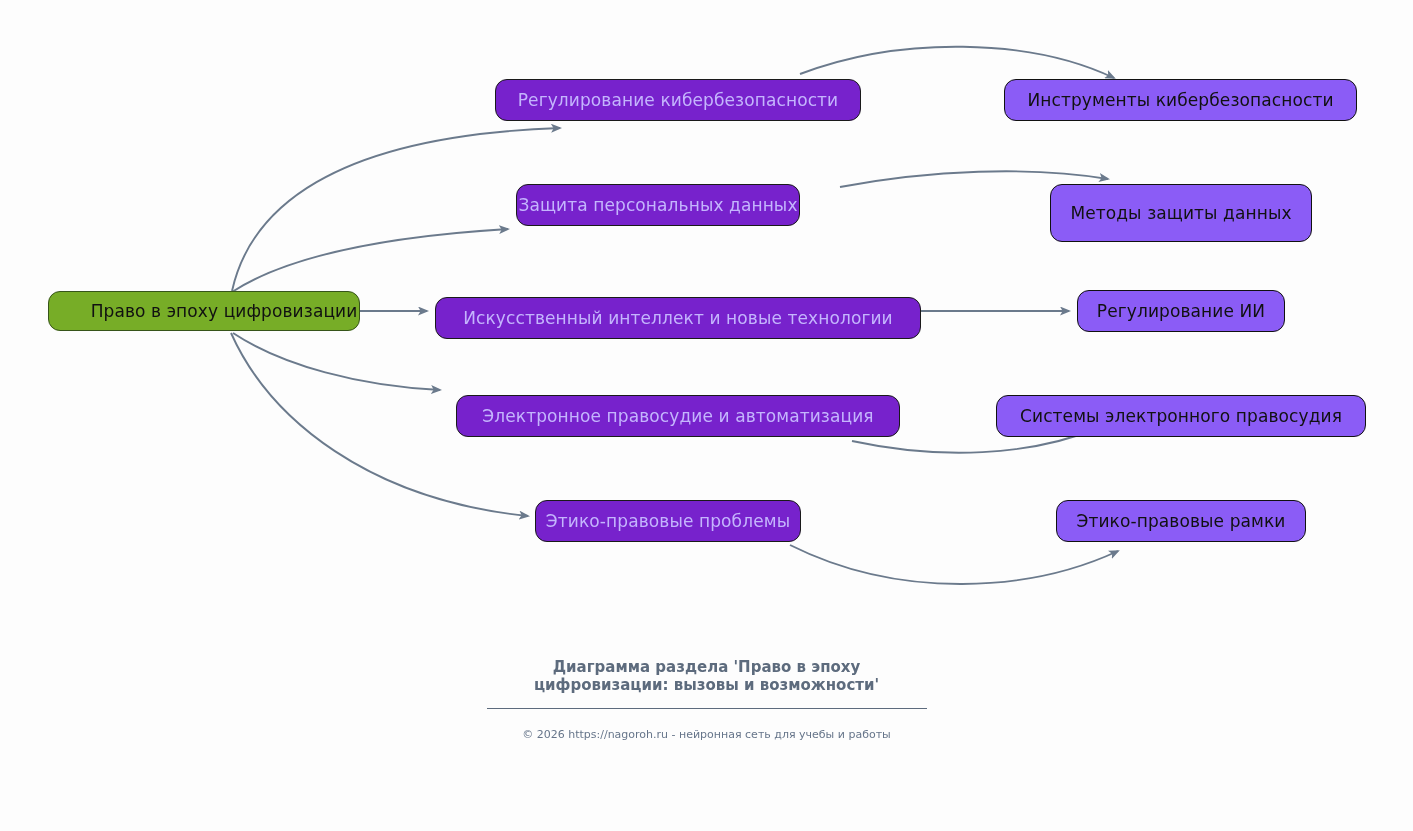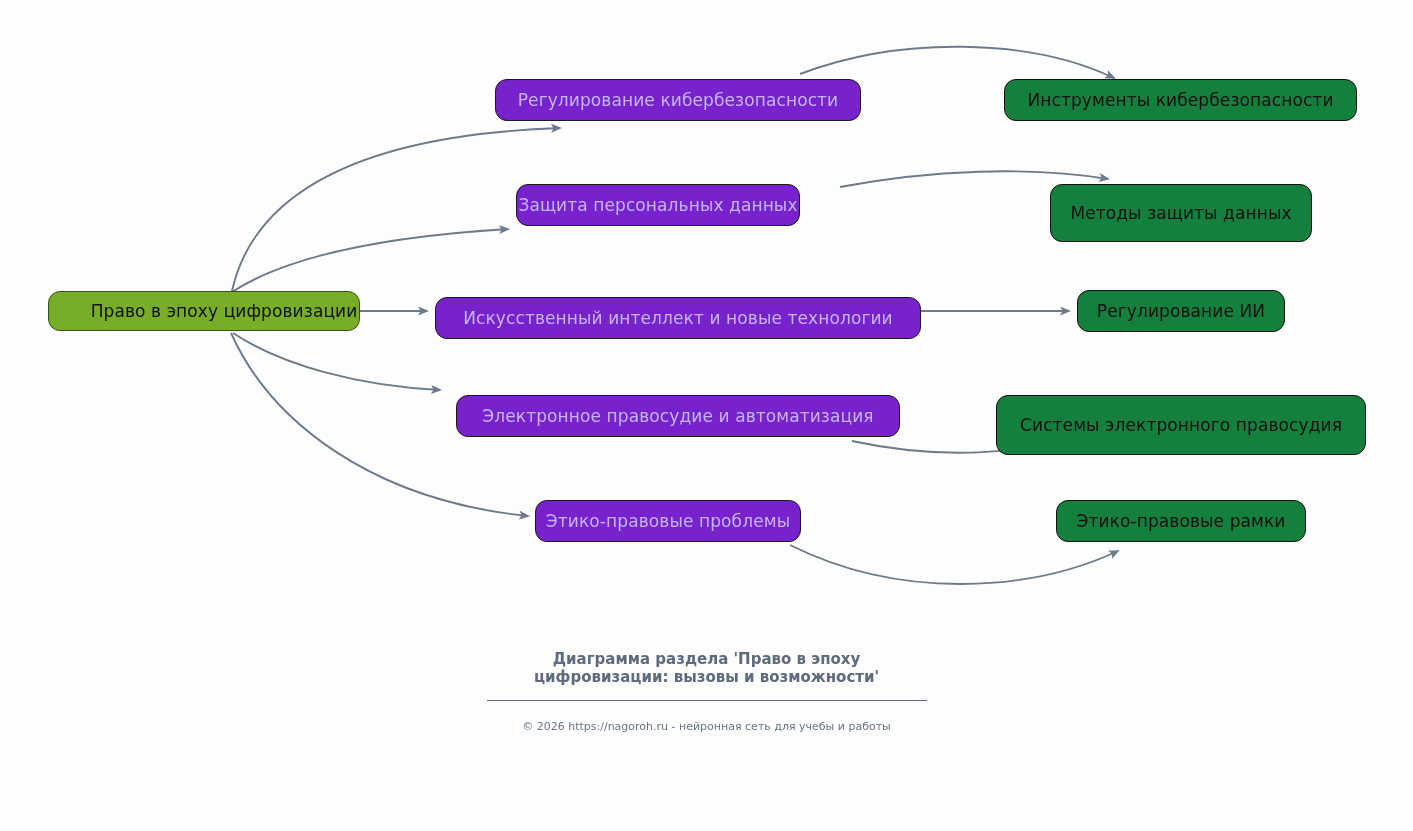--- a/index.html
+++ b/index.html
@@ -43,21 +43,21 @@
     border: 1.6px solid #36541a;
     color: #111111;
     padding-left: 40px;
   }
   .node-branch {
     background: #7722cc;
     border: 1.6px solid #1a1a1a;
     color: #c4b5fd;
   }
   .node-leaf {
-    background: #15803d;
+    background: #8b5cf6;
     border: 1.6px solid #111111;
     color: #111111;
   }
   .node-label {
     display: block;
     padding: 0 2px;
   }
 
   #footer {
     position: absolute;
@@ -65,21 +65,21 @@
     right: 0;
     top: 650px;
     text-align: center;
   }
   #footer-title {
     color: #5d6b7d;
     font-size: 15px;
     font-weight: bold;
     line-height: 18px;
     width: 420px;
-    margin: 0 auto;
+    margin: 8px auto;
   }
   #footer-divider {
     width: 440px;
     height: 0;
     margin: 14px auto 0 auto;
     border-top: 1.4px solid #5d6b7d;
   }
   #footer-copyright {
     margin-top: 16px;
     color: #66758a;
@@ -143,21 +143,21 @@
   <div class="node node-branch" style="left:435px; top:290px; width:486px; height:42px;margin-top:7px;">
     <span class="node-label">Искусственный интеллект и новые технологии</span>
   </div>
   <div class="node node-leaf" style="left:1077px; top:290px; width:208px; height:42px;">
     <span class="node-label">Регулирование ИИ</span>
   </div>
 
   <div class="node node-branch" style="left:456px; top:395px; width:444px; height:42px;">
     <span class="node-label">Электронное правосудие и автоматизация</span>
   </div>
-  <div class="node node-leaf" style="left:996px; top:395px; width:370px; height:60px;">
+  <div class="node node-leaf" style="left:996px; top:395px; width:370px; height:42px;">
     <span class="node-label">Системы электронного правосудия</span>
   </div>
 
   <div class="node node-branch" style="left:535px; top:500px; width:266px; height:42px;">
     <span class="node-label">Этико-правовые проблемы</span>
   </div>
   <div class="node node-leaf" style="left:1056px; top:500px; width:250px; height:42px;">
     <span class="node-label">Этико-правовые рамки</span>
   </div>
 

